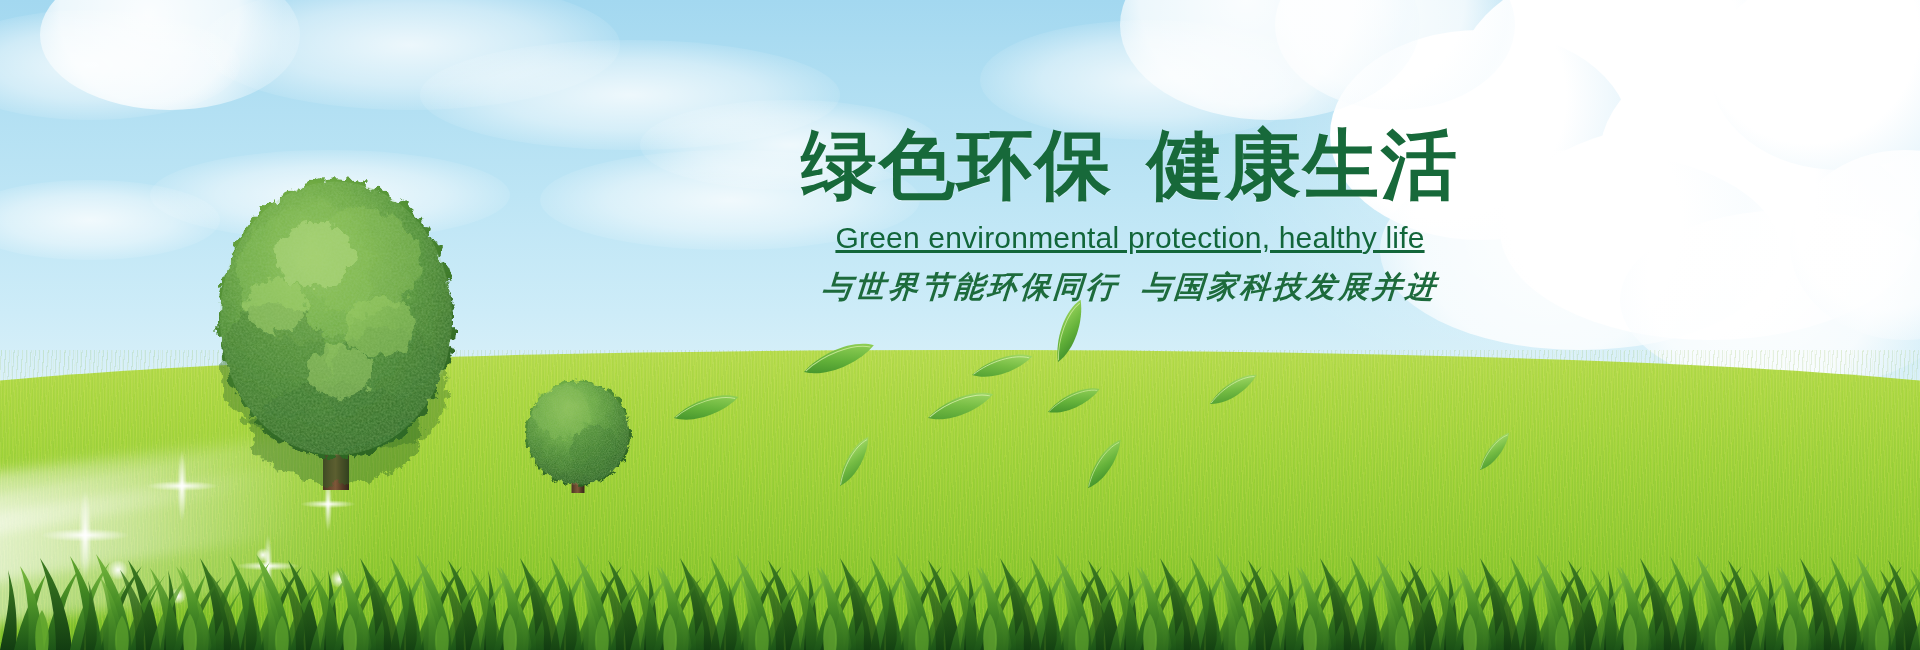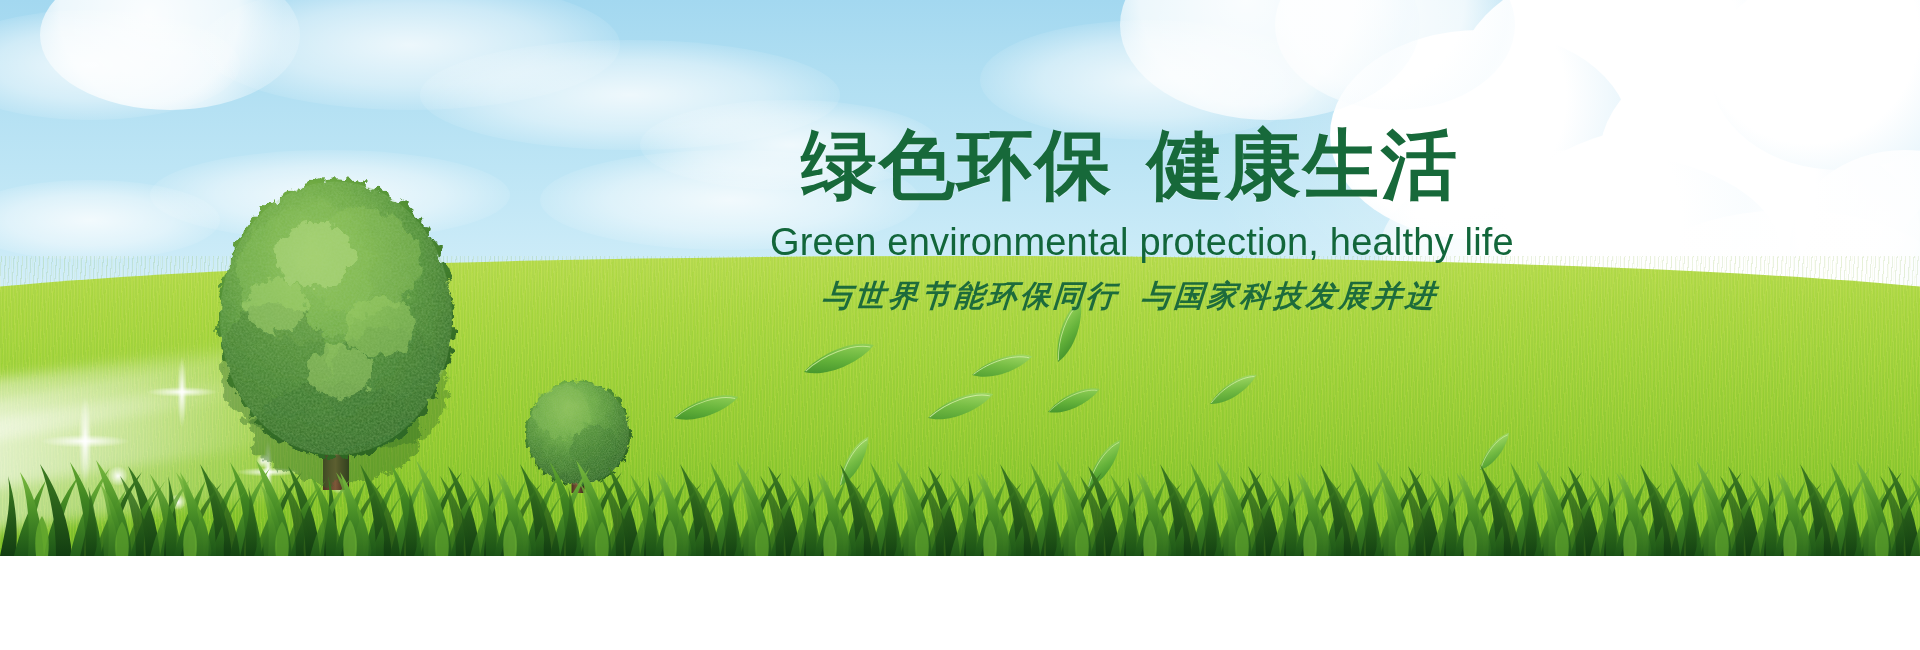--- a/index.html
+++ b/index.html
@@ -1,20 +1,20 @@
 <!DOCTYPE html>
 <html><head>
 <meta charset="utf-8">
 <style>
   html,body{margin:0;padding:0;background:#fff;}
   body{font-family:"Liberation Sans","DejaVu Sans",sans-serif;}
 
   .banner{
     position:relative;
-    width:1920px;height:556px;
+    width:1920px;height:650px;
     overflow:hidden;
     background:#bfe4f5;
   }
 
   
   .sky{
     position:absolute;inset:0;
     background:linear-gradient(to bottom,
       #a3d8f0 0%,
       #afdef2 12%,
@@ -143,26 +143,27 @@
     line-height:1.02;
     letter-spacing:2px;
     color:#17693a;
     white-space:nowrap;
     margin:0;
     text-shadow:0 1px 0 rgba(255,255,255,.35);
   }
   .headline .gap{display:inline-block;width:34px;}
   .subline{
     font-family:"Liberation Sans","DejaVu Sans",sans-serif;
-    font-size:38px;
+    font-size:30px;
     font-weight:400;
     color:#12663a;
     margin:17px 0 0 0;
     letter-spacing:.2px;
     white-space:nowrap;
+    text-decoration:underline;
   }
   .tagline{
     font-family:"DejaVu Serif","Liberation Serif",serif;
     font-size:30px;
     font-weight:bold;
     font-style:italic;
     color:#1d6b3c;
     margin:12px 0 0 0;
     letter-spacing:3px;
     white-space:nowrap;

